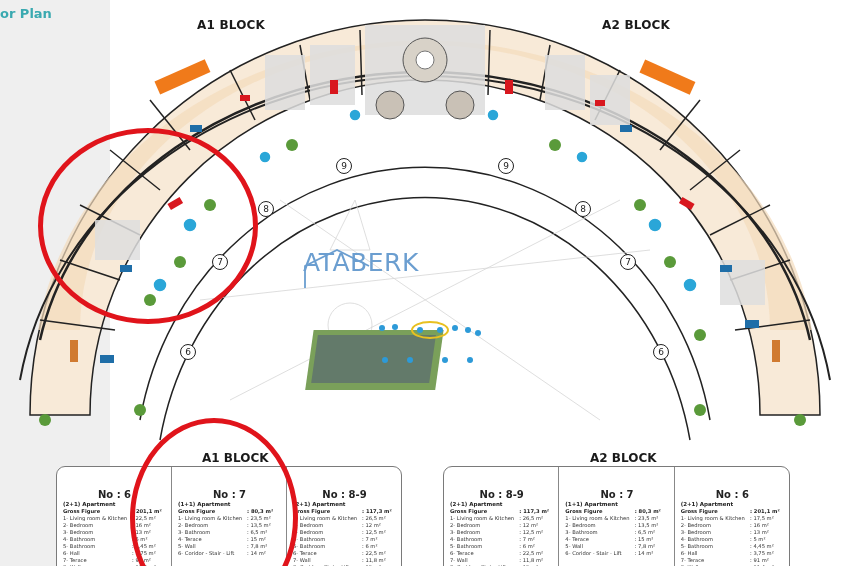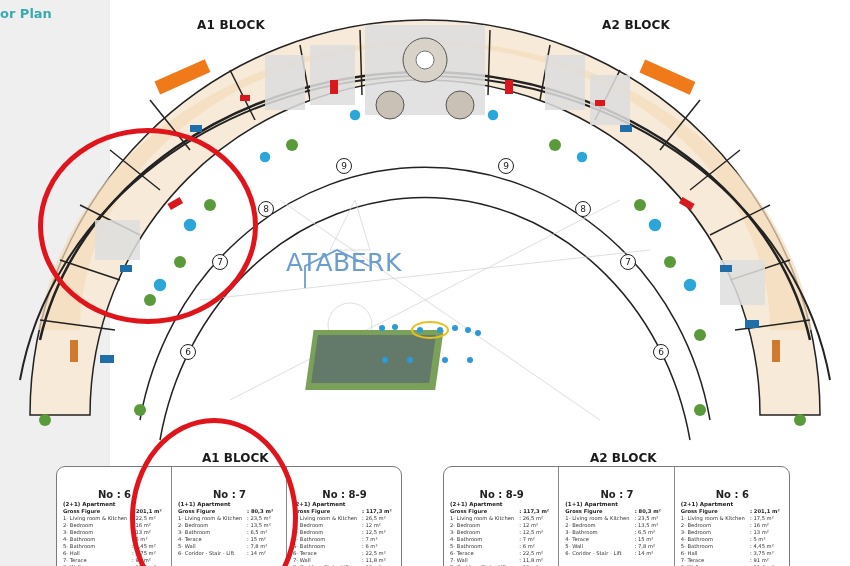--- a/index.html
+++ b/index.html
@@ -2,21 +2,21 @@
 <html><head>
 <meta charset="utf-8">
 <style>
   * { box-sizing: border-box; margin: 0; padding: 0; }
   html, body { width: 850px; height: 566px; overflow: hidden; background: #efefef; font-family: "DejaVu Sans", sans-serif; }
   .page { position: relative; width: 850px; height: 566px; background: #efefef; }
   .page-title { position: absolute; left: 0; top: 6px; font-size: 13px; font-weight: bold; color: #3aa9b0; font-family: "DejaVu Sans", sans-serif; }
   .plan-canvas { position: absolute; left: 110px; top: 0; width: 740px; height: 566px; background: #ffffff; }
   .plan-svg { position: absolute; left: 0; top: 0; }
   .block-label { position: absolute; font-weight: bold; font-size: 12px; color: #1a1a1a; font-family: "DejaVu Sans", sans-serif; letter-spacing: 0.2px; }
-  .brand { position: absolute; left: 286px; top: 248px; font-size: 25px; color: #6b9ed0; font-family: "DejaVu Sans", sans-serif; letter-spacing: 0.5px; }
+  .brand { position: absolute; left: 303px; top: 248px; font-size: 25px; color: #6b9ed0; font-family: "DejaVu Sans", sans-serif; letter-spacing: 0.5px; }
   .tables-title { position: absolute; font-weight: bold; font-size: 12px; color: #1a1a1a; font-family: "DejaVu Sans", sans-serif; }
   .table-box { position: absolute; top: 466px; height: 110px; border: 1.5px solid #7a7a7a; border-radius: 9px; background: #ffffff; display: flex; }
   .table-col { flex: 1; padding: 2px 5px 0 6px; border-right: 1px solid #888; }
   .table-col:last-child { border-right: none; }
   .col-no { text-align: center; font-weight: bold; font-size: 10px; color: #222; margin-bottom: 1px; margin-top: 20px; }
   .apt-type { font-size: 5.5px; font-weight: bold; color: #222; line-height: 7px; }
   .row { display: flex; justify-content: space-between; font-size: 5.2px; line-height: 7px; color: #333; }
   .row.gross { font-weight: bold; color: #222; }
   .row .val { width: 34px; }
   .marker { position: absolute; width: 16px; height: 16px; border-radius: 50%; border: 1.3px solid #222; background: #fff; font-size: 9px; text-align: center; line-height: 14px; color: #222; font-family: "DejaVu Sans", sans-serif; }

